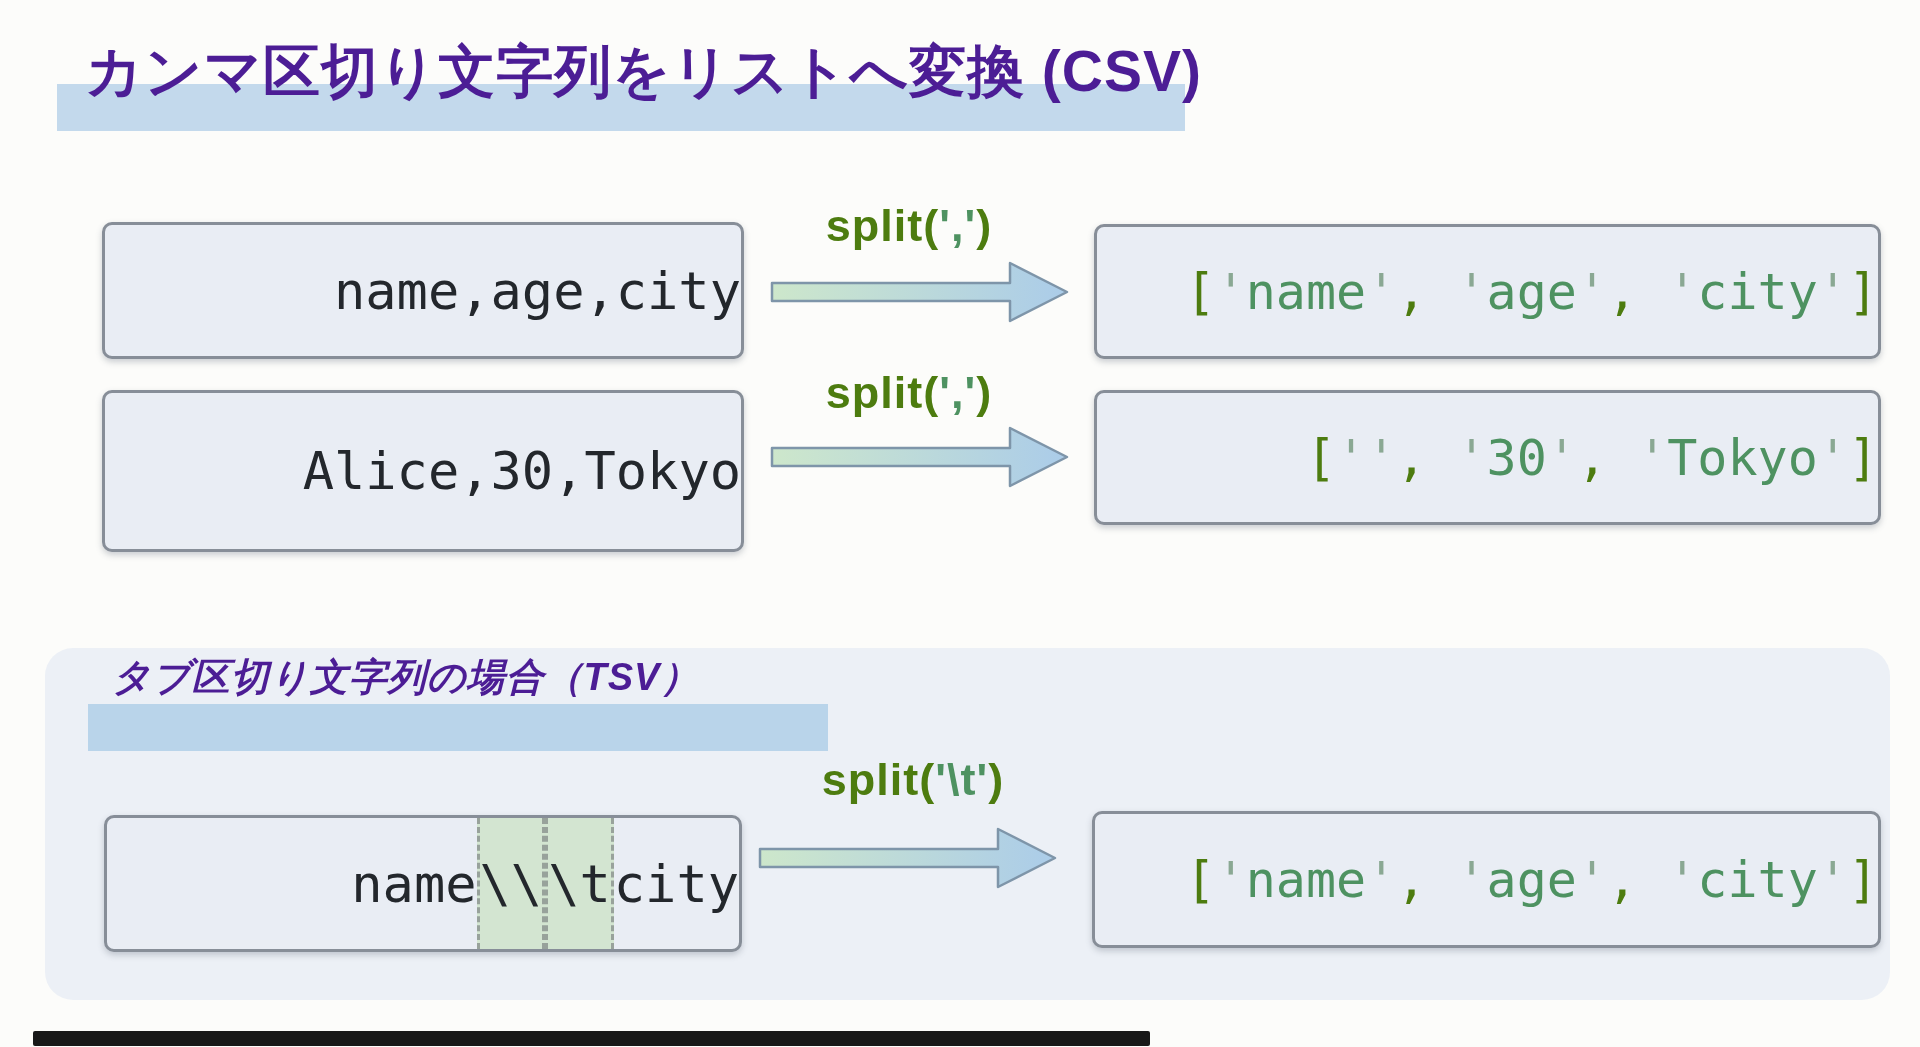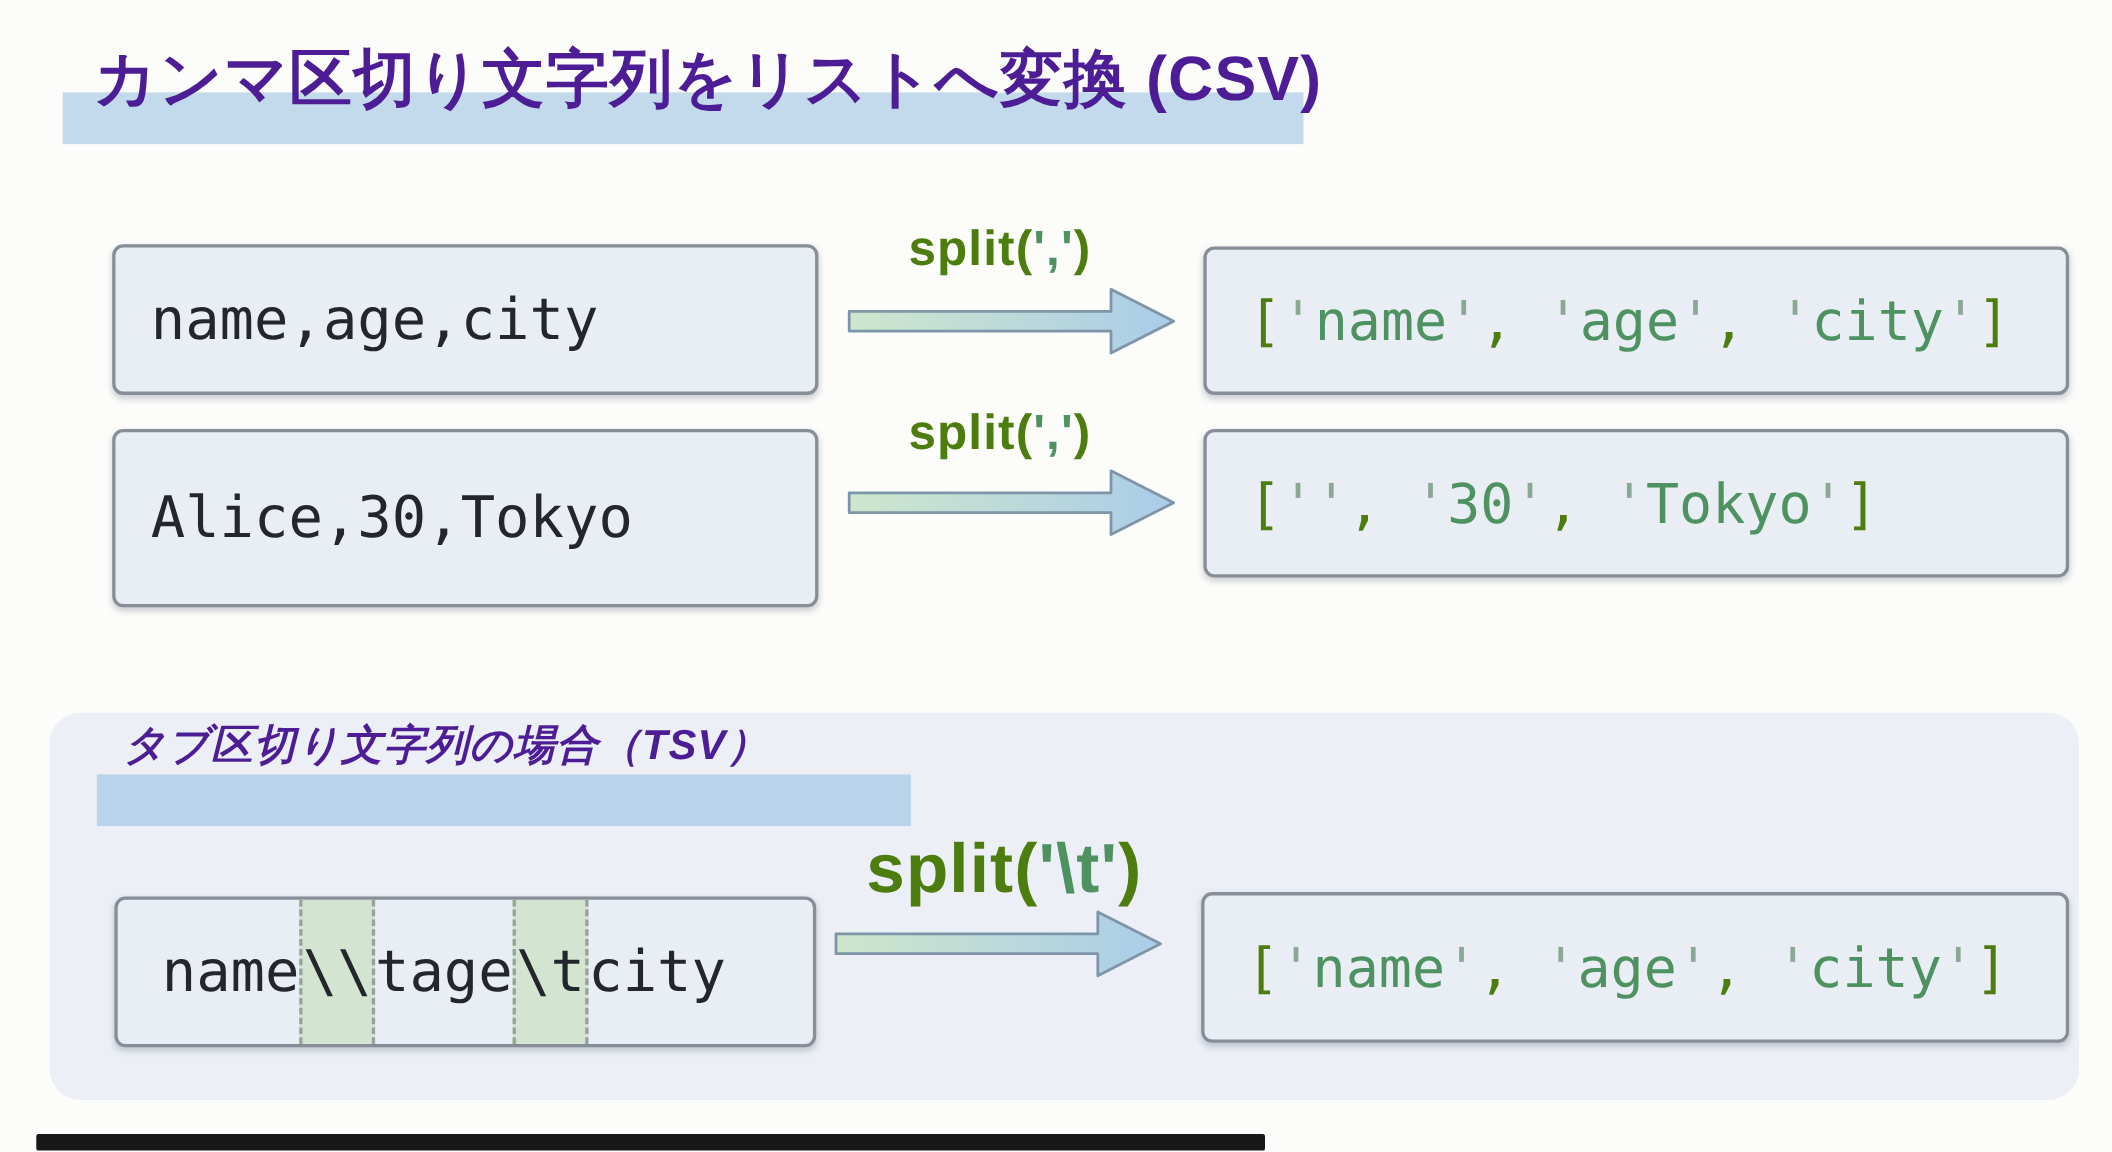--- a/index.html
+++ b/index.html
@@ -40,20 +40,21 @@
     border:3px solid #878e98;
     border-radius:10px;
     box-sizing:border-box;
     box-shadow:0 3px 6px rgba(90,100,115,.30);
     display:flex;
     align-items:center;
     font-family:"DejaVu Sans Mono", monospace;
     color:#23272c;
     z-index:2;
     overflow:hidden;
+    justify-content:flex-end;
   }
   .in-box{font-size:52px;padding-left:32px;}
   .out-box{font-size:50px;padding-left:38px;}
   #in1{left:102px;top:222px;width:642px;height:137px;}
   #in2{left:102px;top:390px;width:642px;height:162px;}
   #out1{left:1094px;top:224px;width:787px;height:135px;}
   #out2{left:1094px;top:390px;width:787px;height:135px;}
   #in3{left:104px;top:815px;width:638px;height:137px;padding-left:40px;align-items:stretch;}
   #out3{left:1092px;top:811px;width:789px;height:137px;}
 
@@ -69,21 +70,21 @@
     font-weight:bold;
     font-size:45px;
     color:#17191d;
     transform:translateX(-50%);
     white-space:pre;
     z-index:2;
     letter-spacing:1px;
   }
   #op1{left:909px;top:200px;}
   #op2{left:909px;top:367px;}
-  #op3{left:913px;top:754px;font-size:63px;}
+  #op3{left:913px;top:754px;font-size:45px;}
 
   
   .arrow{position:absolute;z-index:2;}
   #arrow1{left:770px;top:260px;}
   #arrow2{left:770px;top:425px;}
   #arrow3{left:758px;top:826px;}
 
   
   .seg{display:flex;align-items:center;white-space:pre;}
   .seg-hl{
@@ -165,21 +166,20 @@
     <span class="tok tok-ink">]</span>
   </div>
 
 <div id="tsv-panel"></div>
 <div id="tsv-title-band" class="title-band"></div>
 <div id="tsv-title" class="sec-title">タブ区切り文字列の場合（TSV）</div>
 
 <div id="in3" class="code-box in-box">
     <span class="seg">name</span>
     <span class="seg seg-hl">\\</span>
-    <span class="seg">tage</span>
     <span class="seg seg-hl">\t</span>
     <span class="seg">city</span>
   </div>
 <div id="op3" class="op-label"><span class="tok tok-ink">split(</span><span class="tok tok-green">'\t'</span><span class="tok tok-ink">)</span></div>
 <div id="arrow3" class="arrow">
   <svg width="300" height="64" viewBox="0 0 300 64">
     <defs>
       <linearGradient id="g3" x1="0" y1="0" x2="1" y2="0">
         <stop offset="0" stop-color="#cde7cb"></stop>
           <stop offset="1" stop-color="#abcce9"></stop>

